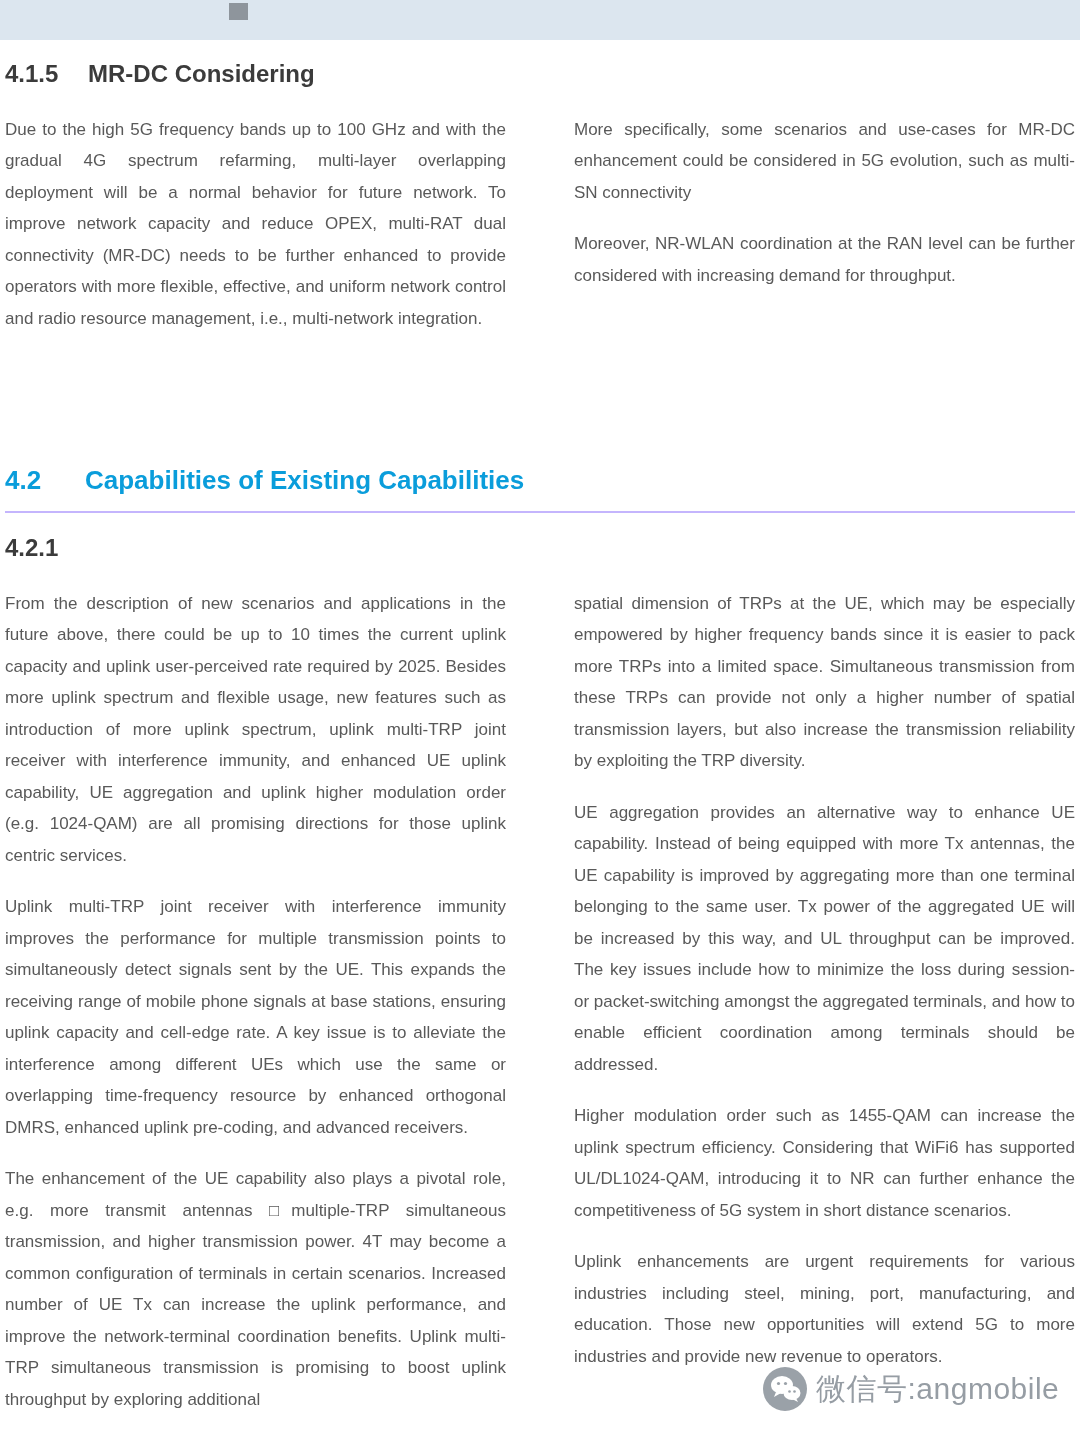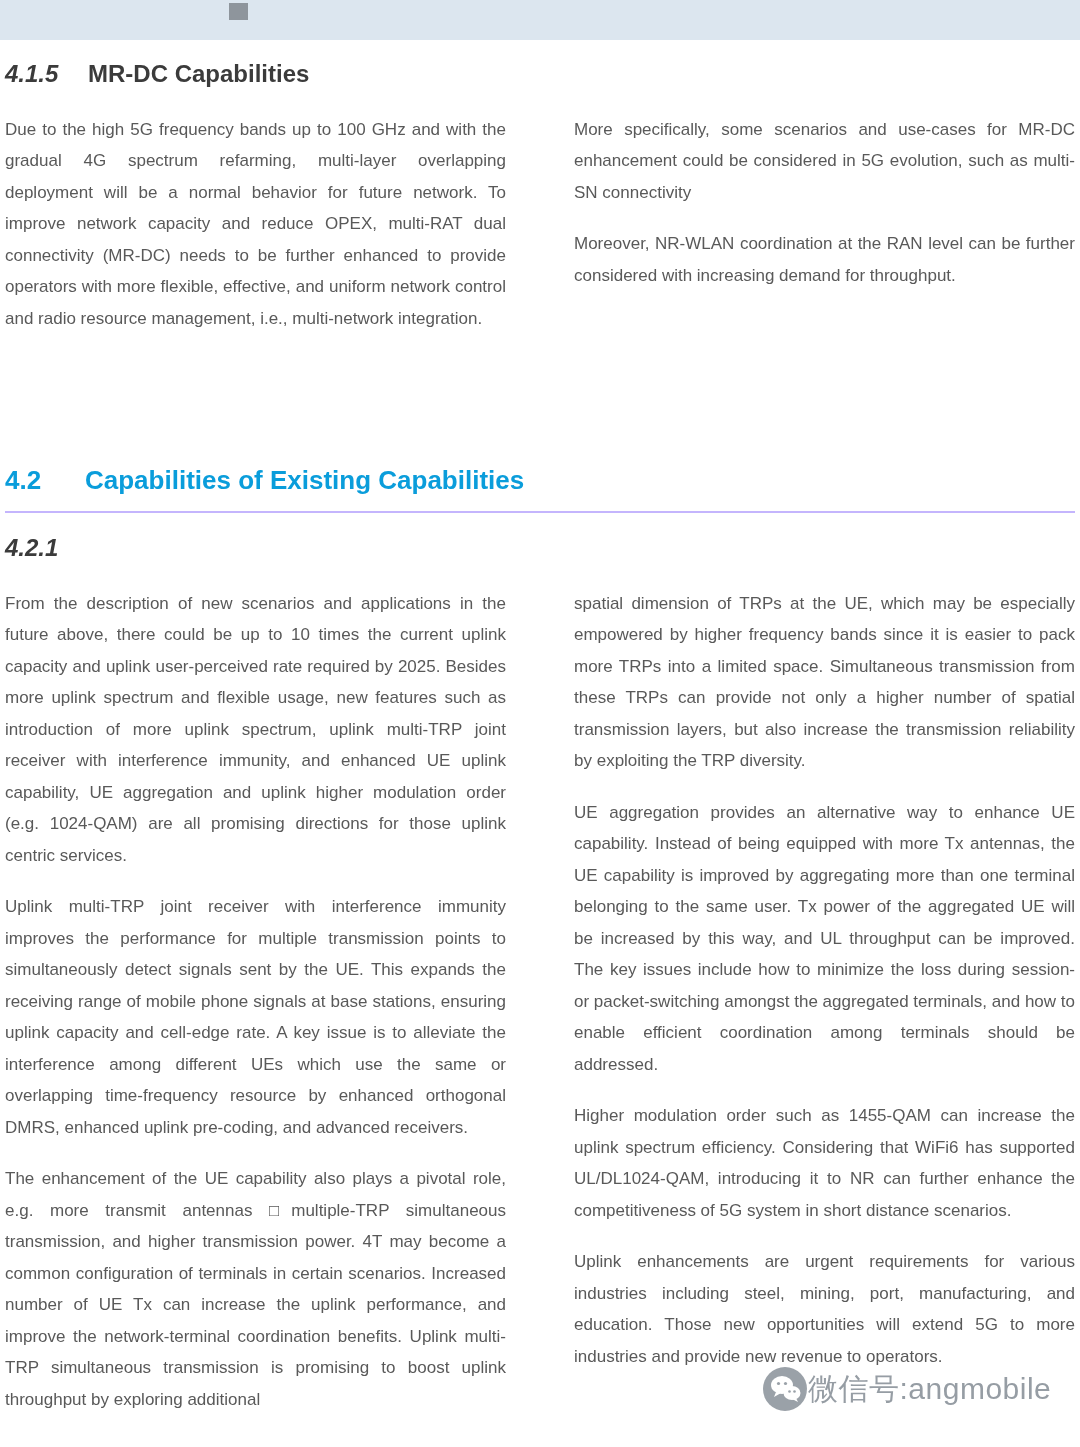--- a/index.html
+++ b/index.html
@@ -32,21 +32,21 @@
   .sec-421 { top: 534px; }
 
   .h-sub {
     display: flex;
     margin: 0 0 26px 0;
     font-size: 24px;
     font-weight: bold;
     color: #3b3b3b;
     line-height: 1.15;
   }
-  .h-sub .h-num { width: 83px; flex: none; font-style: italic; }
+  .h-sub .h-num { width: 83px; flex: none; }
 
   .h-main {
     display: flex;
     margin: 0;
     font-size: 26px;
     font-weight: bold;
     color: #0a9ddb;
     line-height: 1.15;
     padding-bottom: 15px;
     border-bottom: 2px solid #c4b5fd;
@@ -64,20 +64,21 @@
     text-align: justify;
   }
   .col p:last-child { margin-bottom: 0; }
 
   .watermark {
     position: absolute;
     left: 762px;
     top: 1366px;
     display: flex;
     align-items: center;
+    gap: 8px;
     z-index: 5;
   }
   .wm-icon { width: 46px; height: 46px; display: block; }
   .wm-text {
     font-size: 30px;
     color: #969da4;
     letter-spacing: 0.5px;
     text-shadow:
       0 0 2px #ffffff, 0 0 4px #ffffff,
       1px 1px 0 #ffffff, -1px -1px 0 #ffffff,
@@ -89,21 +90,21 @@
 <body>
 
 <div class="page">
 
   <div class="top-band"></div>
   <div class="top-square"></div>
 
   <section class="sec sec-415">
     <h2 class="h-sub">
       <span class="h-num">4.1.5</span>
-      <span class="h-title">MR-DC Capabilities</span>
+      <span class="h-title">MR-DC Considering</span>
     </h2>
     <div class="cols">
       <div class="col">
         <p>Due to the high 5G frequency bands up to 100 GHz and with the gradual 4G spectrum refarming, multi-layer overlapping deployment will be a normal behavior for future network. To improve network capacity and reduce OPEX, multi-RAT dual connectivity (MR-DC) needs to be further enhanced to provide operators with more flexible, effective, and uniform network control and radio resource management, i.e., multi-network integration.</p>
       </div>
       <div class="col">
         <p>More specifically, some scenarios and use-cases for MR-DC enhancement could be considered in 5G evolution, such as multi-SN connectivity</p>
         <p>Moreover, NR-WLAN coordination at the RAN level can be further considered with increasing demand for throughput.</p>
       </div>
     </div>

